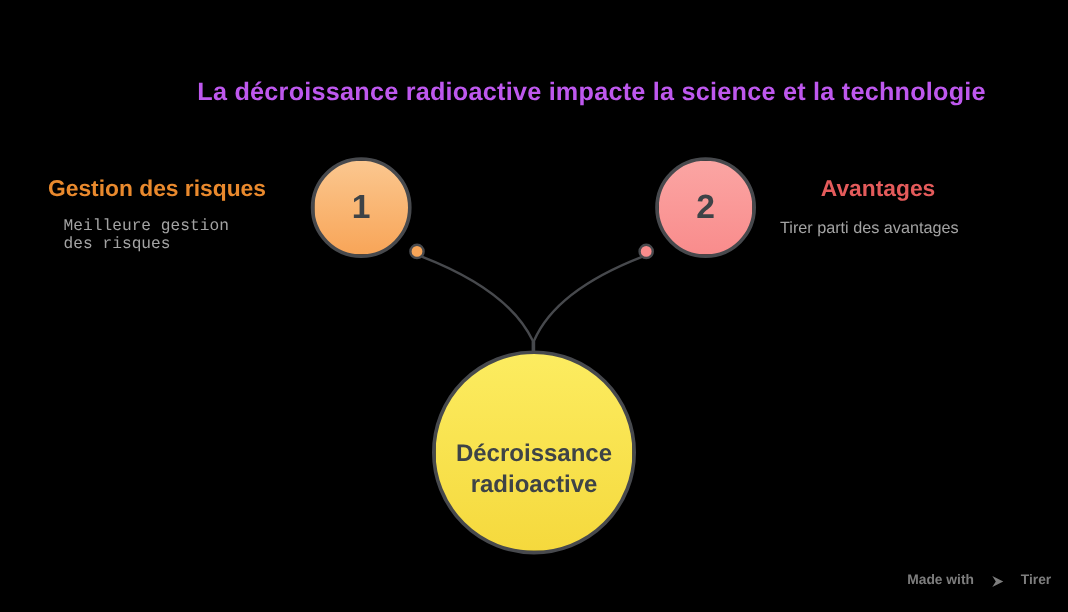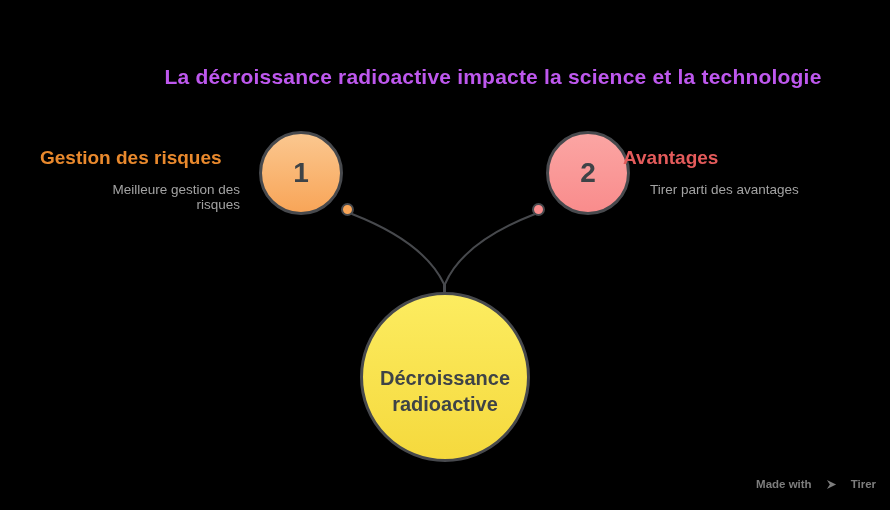--- a/index.html
+++ b/index.html
@@ -80,33 +80,33 @@
     font-size: 19px;
     font-weight: bold;
     white-space: nowrap;
   }
   .node-label-1 {
     top: 147px; left: 40px; width: 200px;
     text-align: left;
     color: #E9892D;
   }
   .node-label-2 {
-    top: 147px; left: 623px;
+    top: 147px; left: 684px;
     text-align: center;
     color: #E45B5B;
   }
   .node-desc {
     position: absolute;
     font-size: 13.5px;
     line-height: 15px;
     color: #A3A3A3;
   }
   .node-desc-1 {
-    top: 182px; left: 70px; width: 170px;
-    text-align: right;
+    top: 182px; left: 53px; width: 170px;
+    font-family: Liberation Mono, monospace;
   }
   .node-desc-2 {
     top: 182px; left: 650px; width: 200px;
     text-align: left;
   }
   .watermark {
     position: absolute;
     top: 478px;
     right: 14px;
     display: flex;

